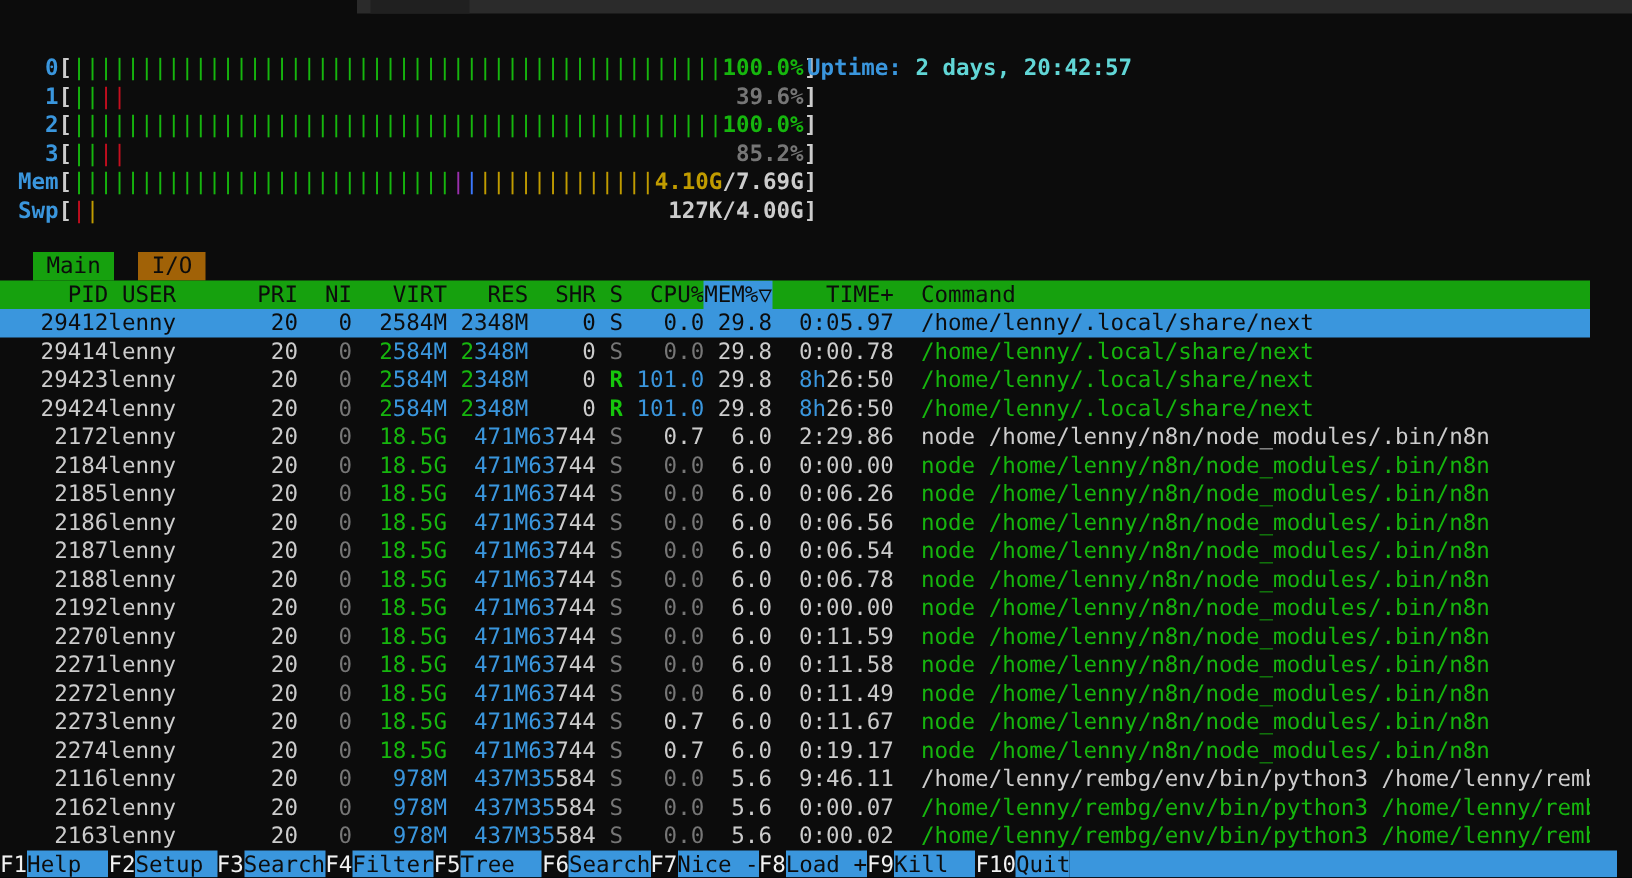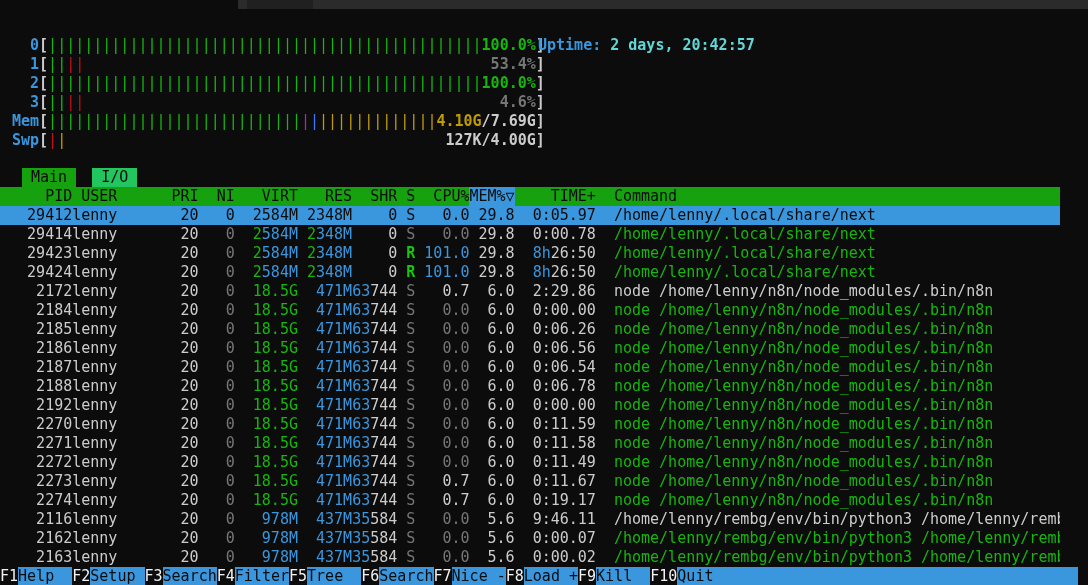--- a/index.html
+++ b/index.html
@@ -19,21 +19,21 @@
   .mline{white-space:pre;height:19px}
   .mlabel{display:inline-block;width:3ch;text-align:right}
   .mbar{display:inline-flex;width:54ch;justify-content:space-between;vertical-align:top;overflow:hidden}
   
   .info{position:absolute;left:538px;top:36px}
   .iline{height:19px;white-space:pre}
   
   .tabs{position:absolute;left:22px;top:168px;height:19px;display:flex}
   .tab{padding:0 1ch;color:#0C0C0C}
   .tab.green{background:#16A10E;margin-right:16px}
-  .tab.blue{background:#22c55e}
+  .tab.blue{background:#a16207}
   
   .table{position:absolute;left:0;top:187px;width:1060px}
   .trow{display:flex;height:19px;overflow:hidden;white-space:pre}
   .thead{background:#16A10E;color:#0C0C0C}
   .thead .cell{color:#0C0C0C}
   .thead .cell.sort{background:#3A96DD}
   .cell{display:inline-block;overflow:hidden;flex:0 0 auto}
   .cell.right{text-align:right}
   .cell.cmd{flex:1 1 auto;padding-left:2ch;text-align:left}
   .trow.sel{background:#3A96DD}
@@ -46,23 +46,23 @@
 </style>
 </head>
 <body>
 
 <div class="screen">
   <div class="top-strip"></div>
   <div class="top-tab"></div>
 
   <div class="meters" id="meters">
       <div class="mline"><span class="mlabel c bold">0</span><span class="w bold">[</span><span class="mbar"><span><span class="g">||||||||||||||||||||||||||||||||||||||||||||||||</span></span><span><span class="g bold">100.0%</span></span></span><span class="w bold">]</span></div>
-      <div class="mline"><span class="mlabel c bold">1</span><span class="w bold">[</span><span class="mbar"><span><span class="g">||</span><span class="r">||</span></span><span><span class="d bold">53.4%</span></span></span><span class="w bold">]</span></div>
+      <div class="mline"><span class="mlabel c bold">1</span><span class="w bold">[</span><span class="mbar"><span><span class="g">||</span><span class="r">||</span></span><span><span class="d bold">39.6%</span></span></span><span class="w bold">]</span></div>
       <div class="mline"><span class="mlabel c bold">2</span><span class="w bold">[</span><span class="mbar"><span><span class="g">||||||||||||||||||||||||||||||||||||||||||||||||</span></span><span><span class="g bold">100.0%</span></span></span><span class="w bold">]</span></div>
-      <div class="mline"><span class="mlabel c bold">3</span><span class="w bold">[</span><span class="mbar"><span><span class="g">||</span><span class="r">||</span></span><span><span class="d bold">4.6%</span></span></span><span class="w bold">]</span></div>
+      <div class="mline"><span class="mlabel c bold">3</span><span class="w bold">[</span><span class="mbar"><span><span class="g">||</span><span class="r">||</span></span><span><span class="d bold">85.2%</span></span></span><span class="w bold">]</span></div>
       <div class="mline"><span class="mlabel c bold">Mem</span><span class="w bold">[</span><span class="mbar"><span><span class="g">||||||||||||||||||||||||||||</span><span class="m">|</span><span class="u">|</span><span class="y">|||||||||||||</span></span><span><span class="y bold">4.10G</span><span class="w bold">/7.69G</span></span></span><span class="w bold">]</span></div>
       <div class="mline"><span class="mlabel c bold">Swp</span><span class="w bold">[</span><span class="mbar"><span><span class="r">|</span><span class="y">|</span></span><span><span class="w bold">127K/4.00G</span></span></span><span class="w bold">]</span></div>
     </div>
   <div class="info" id="info">
       <div class="iline"><span class="c bold">Uptime: </span><span class="C bold">2 days, 20:42:57</span></div>
     </div>
 
   <div class="tabs" id="tabs">
       <span class="tab green">Main</span>
       <span class="tab blue">I/O</span>

